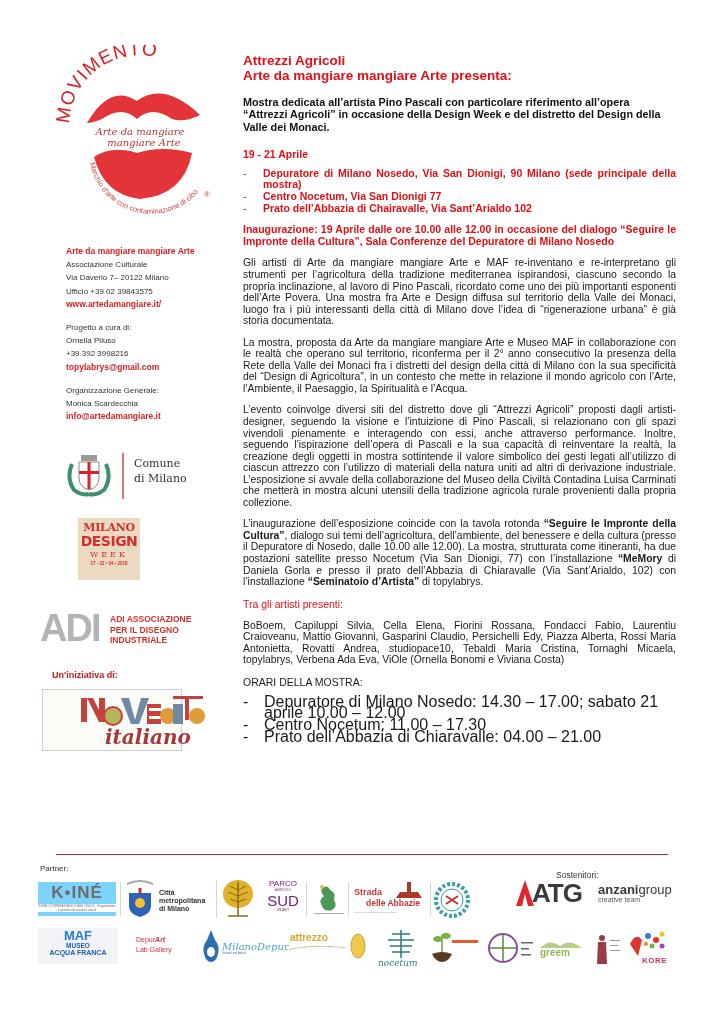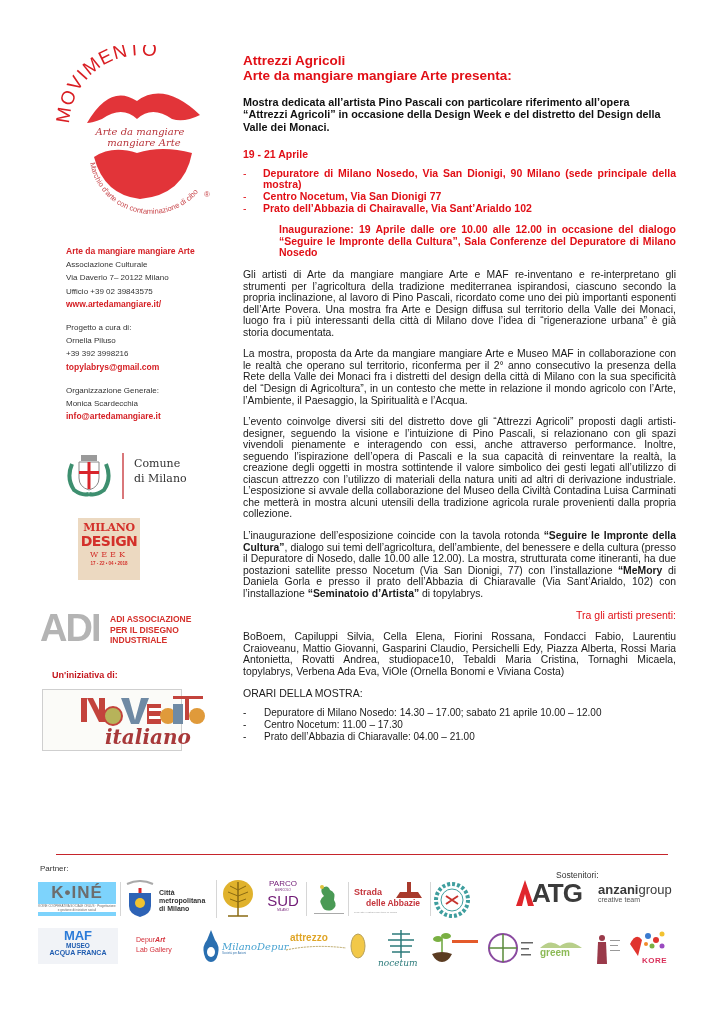--- a/index.html
+++ b/index.html
@@ -31,27 +31,27 @@
   .novecento { position: absolute; left: 42px; top: 689px; width: 140px; height: 62px; border: 1px solid #cfcfcf; background: #fbfbf8; padding-left: 32px; }
 
   
   .main { position: absolute; left: 243px; top: 53px; width: 433px; }
   .title { font-size: 13.5px; line-height: 15px; font-weight: bold; color: #e10f16; }
   .subtitle { margin-top: 13px; font-size: 10.8px; line-height: 12.3px; font-weight: bold; color: #111; }
   .dates { margin-top: 15px; font-size: 10.5px; font-weight: bold; color: #e10f16; line-height: 12px; }
   .venues { margin-top: 8px; list-style: none; }
   .venues li { position: relative; padding-left: 20px; font-size: 10.5px; line-height: 11.6px; font-weight: bold; color: #e10f16; text-align: justify; }
   .venues li::before { content: "-"; position: absolute; left: 0; top: 0; color: #e10f16; font-weight: normal; }
-  .inaug { margin-top: 10px; font-size: 10.5px; line-height: 11.6px; font-weight: bold; color: #e10f16; text-align: justify; margin-left: 36px; }
+  .inaug { margin-top: 10px; font-size: 10.5px; line-height: 11.6px; font-weight: bold; color: #e10f16; text-align: justify; }
   .para { margin-top: 10px; font-size: 10.4px; line-height: 11.55px; color: #1a1a1a; text-align: justify; }
   .para b { font-weight: bold; }
-  .artists-head { margin-top: 10px; font-size: 10.5px; line-height: 12px; color: #e10f16; text-align: right; }
+  .artists-head { margin-top: 10px; font-size: 10.5px; line-height: 12px; color: #e10f16; }
   .orari-head { margin-top: 10px; font-size: 10.5px; line-height: 12px; color: #1a1a1a; }
   .orari { margin-top: 8px; list-style: none; }
-  .orari li { position: relative; padding-left: 21px; font-size: 10px; line-height: 11.6px; color: #1a1a1a; }
+  .orari li { position: relative; padding-left: 21px; font-size: 16px; line-height: 11.6px; color: #1a1a1a; }
   .orari li::before { content: "-"; position: absolute; left: 0; top: 0; }
 
   
   .footer-rule { position: absolute; left: 56px; top: 854px; width: 612px; height: 1px; background: #c6242b; }
   .partner-label { position: absolute; left: 40px; top: 864px; font-size: 8px; color: #333; }
   .sost-label { position: absolute; left: 556px; top: 870px; font-size: 8.5px; color: #333; }
   .logo { position: absolute; }
   .sep { position: absolute; width: 1px; background: #d6d6d6; }
 
   .kone { left: 38px; top: 882px; width: 78px; height: 34px; background: #7dd3fc; text-align: center; }

